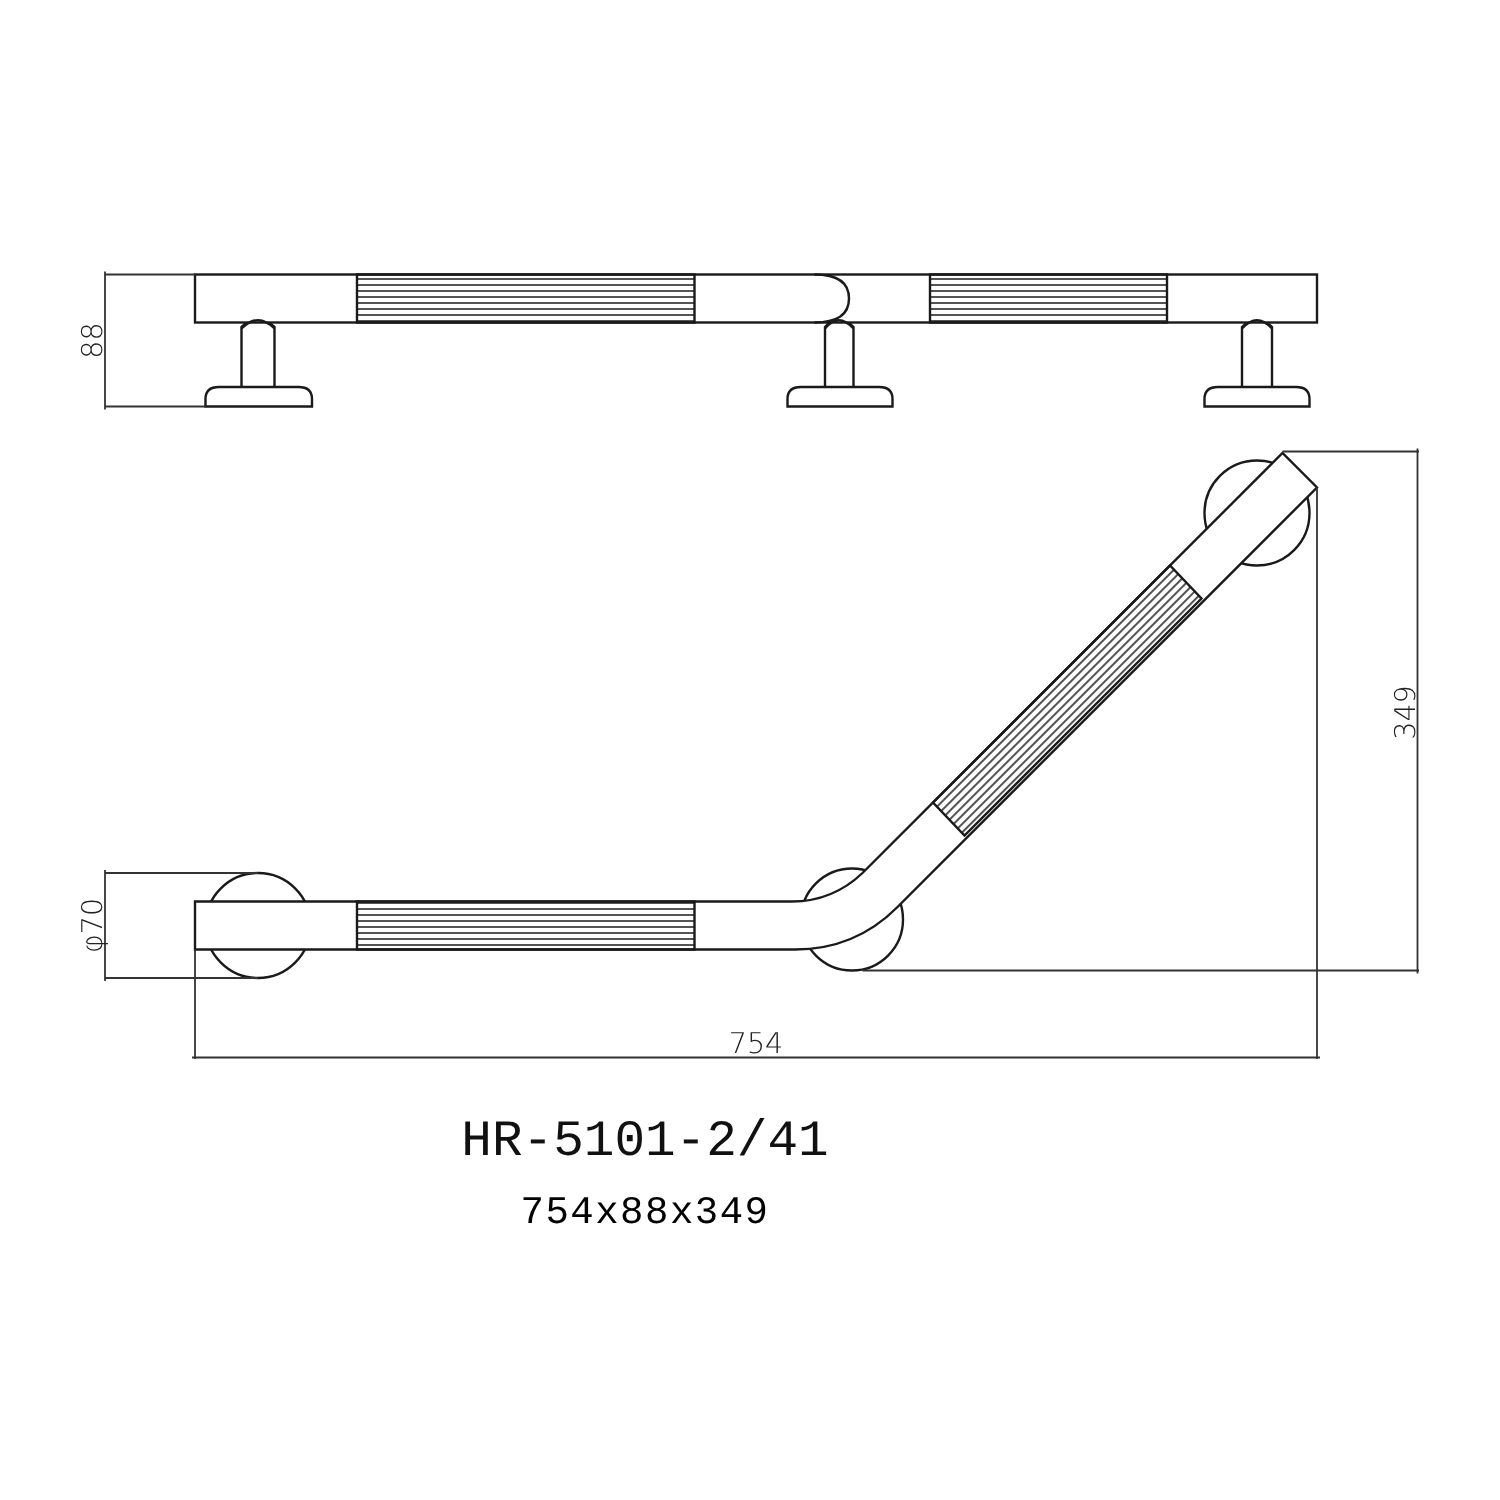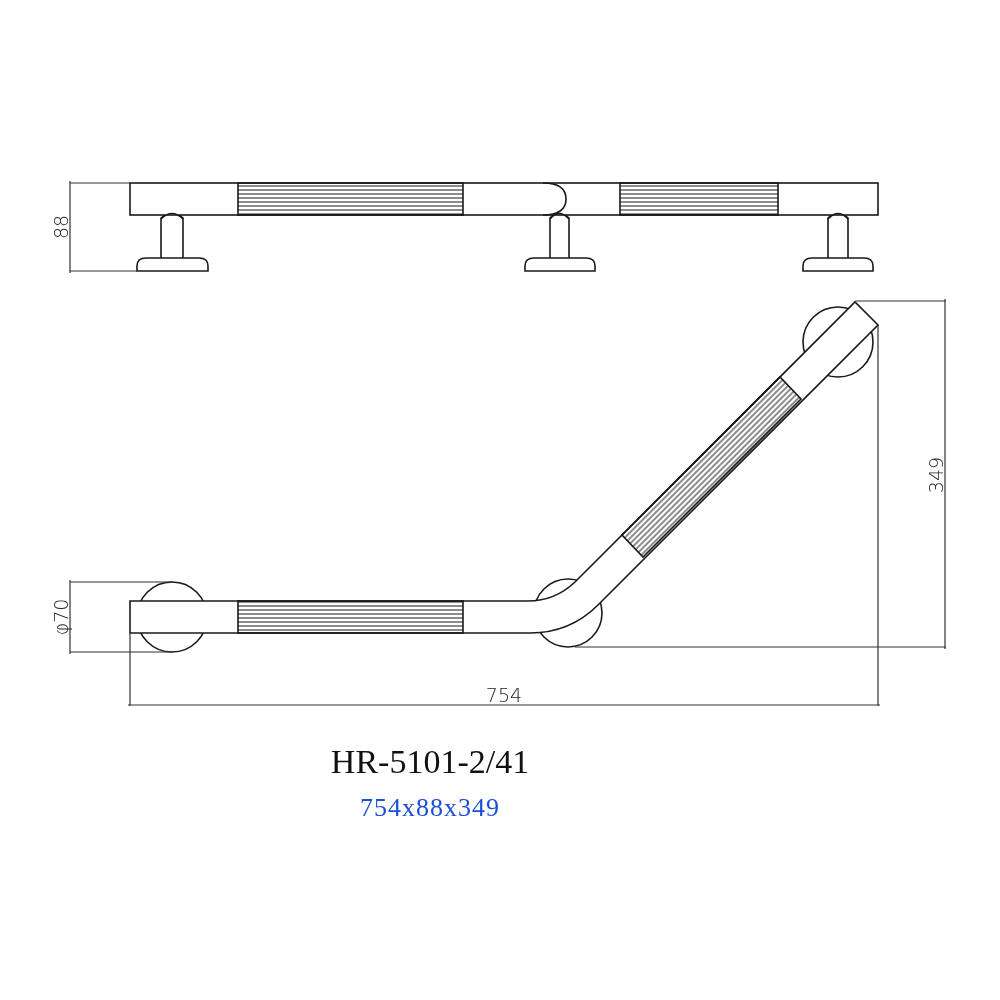--- a/index.html
+++ b/index.html
@@ -3,23 +3,23 @@
   <meta charset="utf-8">
   <style>
     html, body { margin: 0; padding: 0; background: #ffffff; }
     body { width: 1000px; height: 1000px; position: relative; overflow: hidden; }
     #drawing { position: absolute; left: 0; top: 0; width: 1000px; height: 1000px; }
     .ln { fill: none; stroke: #1a1a1a; stroke-width: 1.6; }
     .dim { fill: none; stroke: #333333; stroke-width: 1.2; }
     .fillw { fill: #ffffff; stroke: #1a1a1a; stroke-width: 1.6; }
     .hatch { stroke: #1a1a1a; stroke-width: 1; }
     .dimtext { font-family: "DejaVu Sans", sans-serif; font-size: 19px; fill: #222222; font-weight: 300; }
-    .title { position: absolute; left: 0; width: 860px; text-align: center; font-family: Liberation Serif, serif; color: #111111; }
+    .title { position: absolute; left: 0; width: 860px; text-align: center; font-family: Liberation Mono, monospace; color: #111111; }
     #model { top: 743px; font-size: 34px; letter-spacing: 0px; }
-    #size { top: 793px; font-size: 26px; color: #1d4ed8; letter-spacing: 1px; }
+    #size { top: 793px; font-size: 26px; color: #000000; letter-spacing: 1px; }
   </style>
 </head>
 <body>
 
 <svg id="drawing" viewBox="0 0 1000 1000" xmlns="http://www.w3.org/2000/svg">
   <defs>
     <pattern id="hatchH" patternUnits="userSpaceOnUse" width="10" height="4">
       <line x1="0" y1="2" x2="10" y2="2" class="hatch"></line>
     </pattern>
     <pattern id="hatchD" patternUnits="userSpaceOnUse" width="4" height="4" patternTransform="rotate(-45)">

